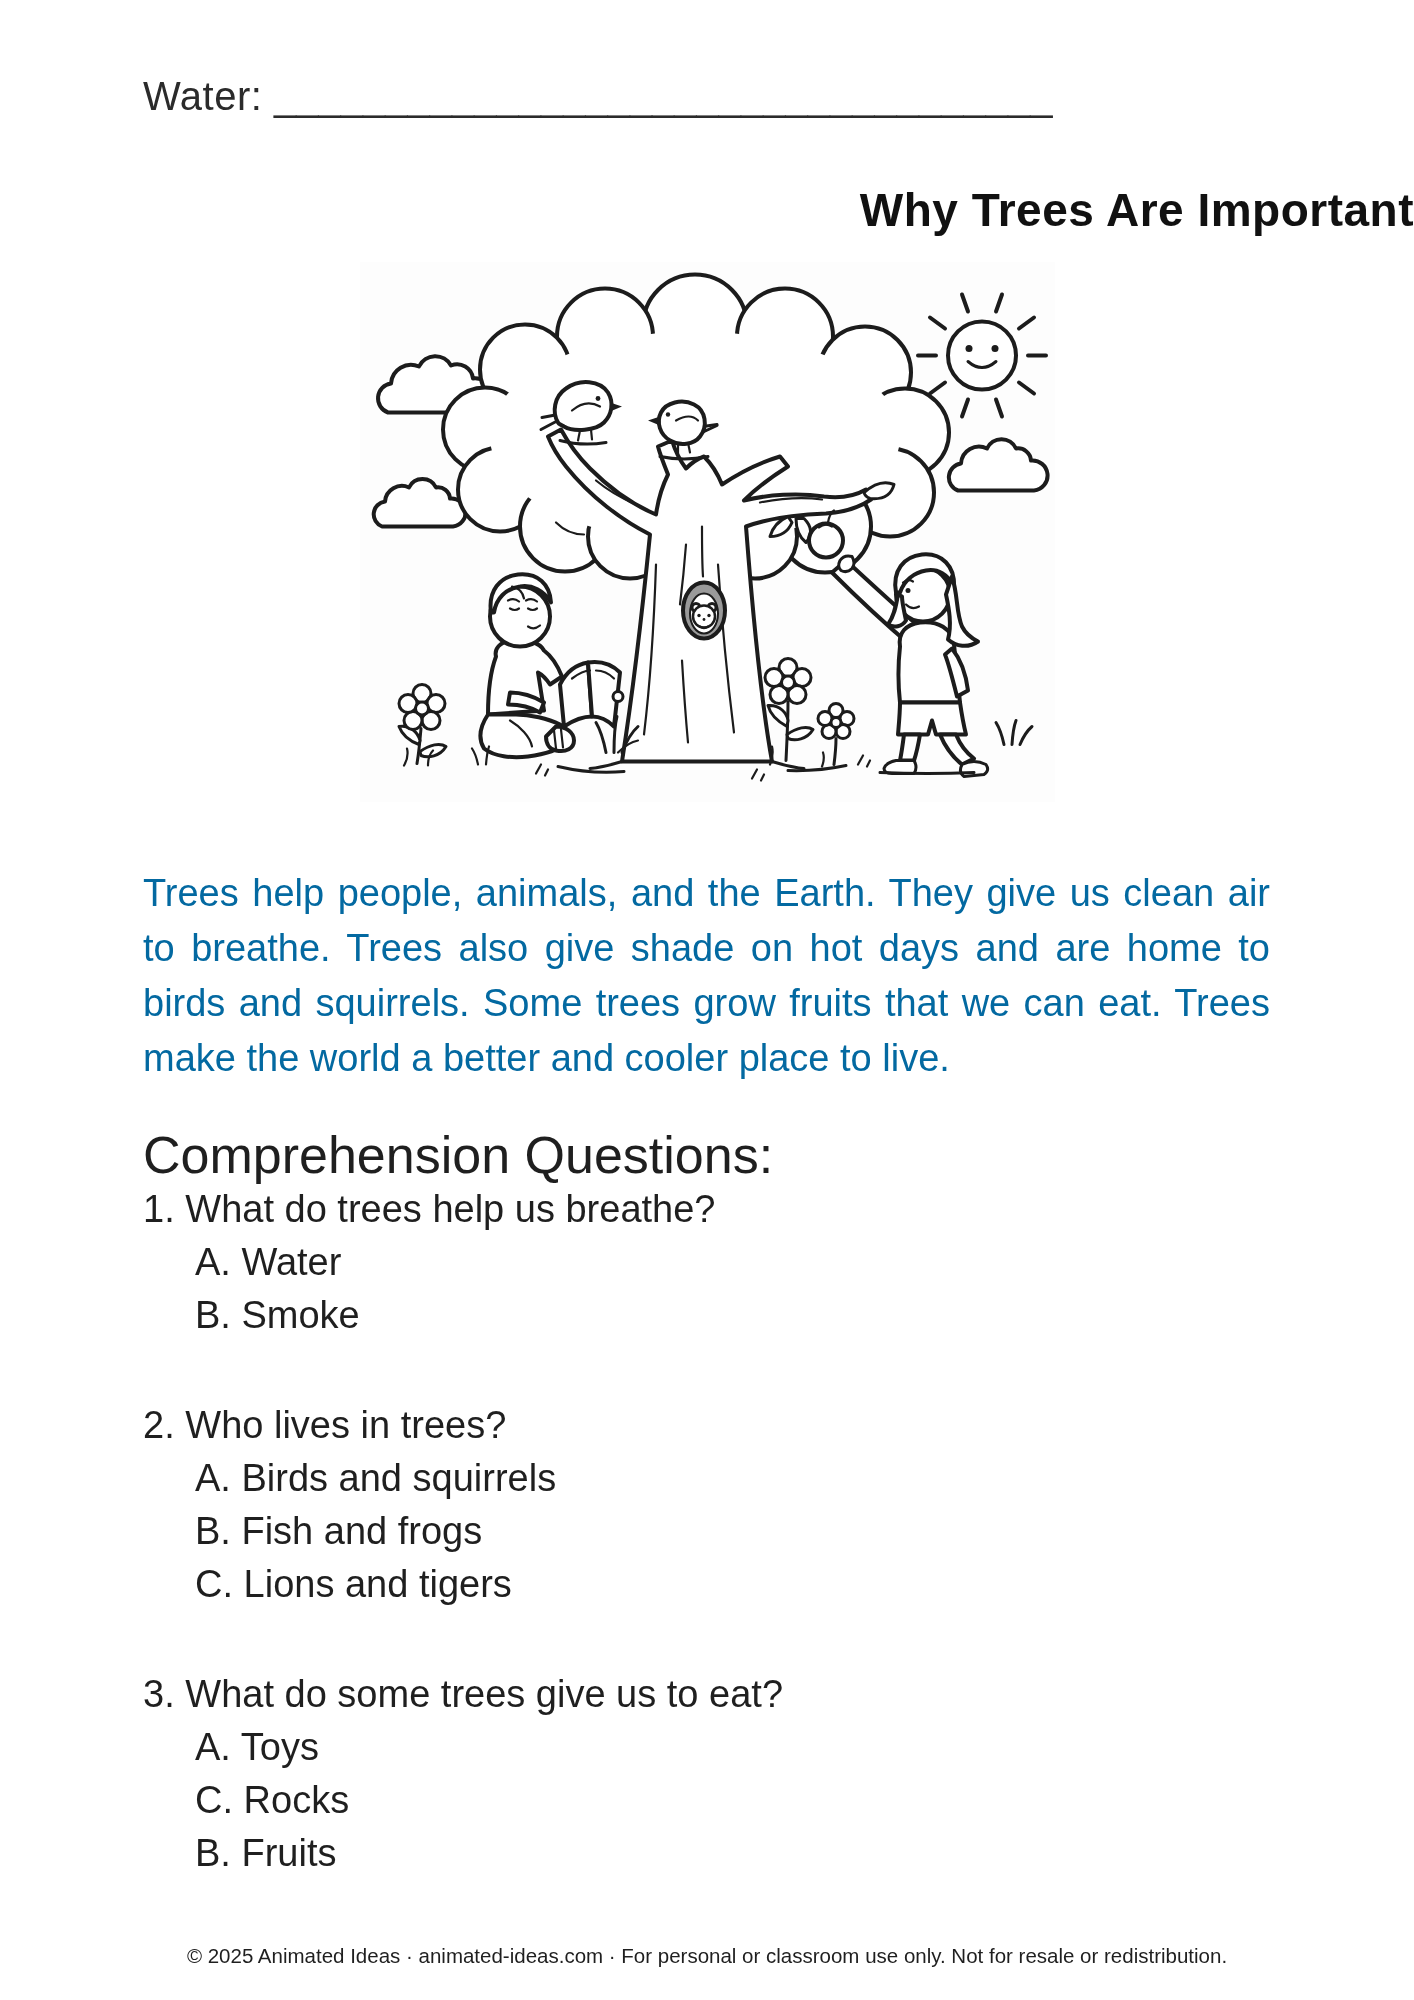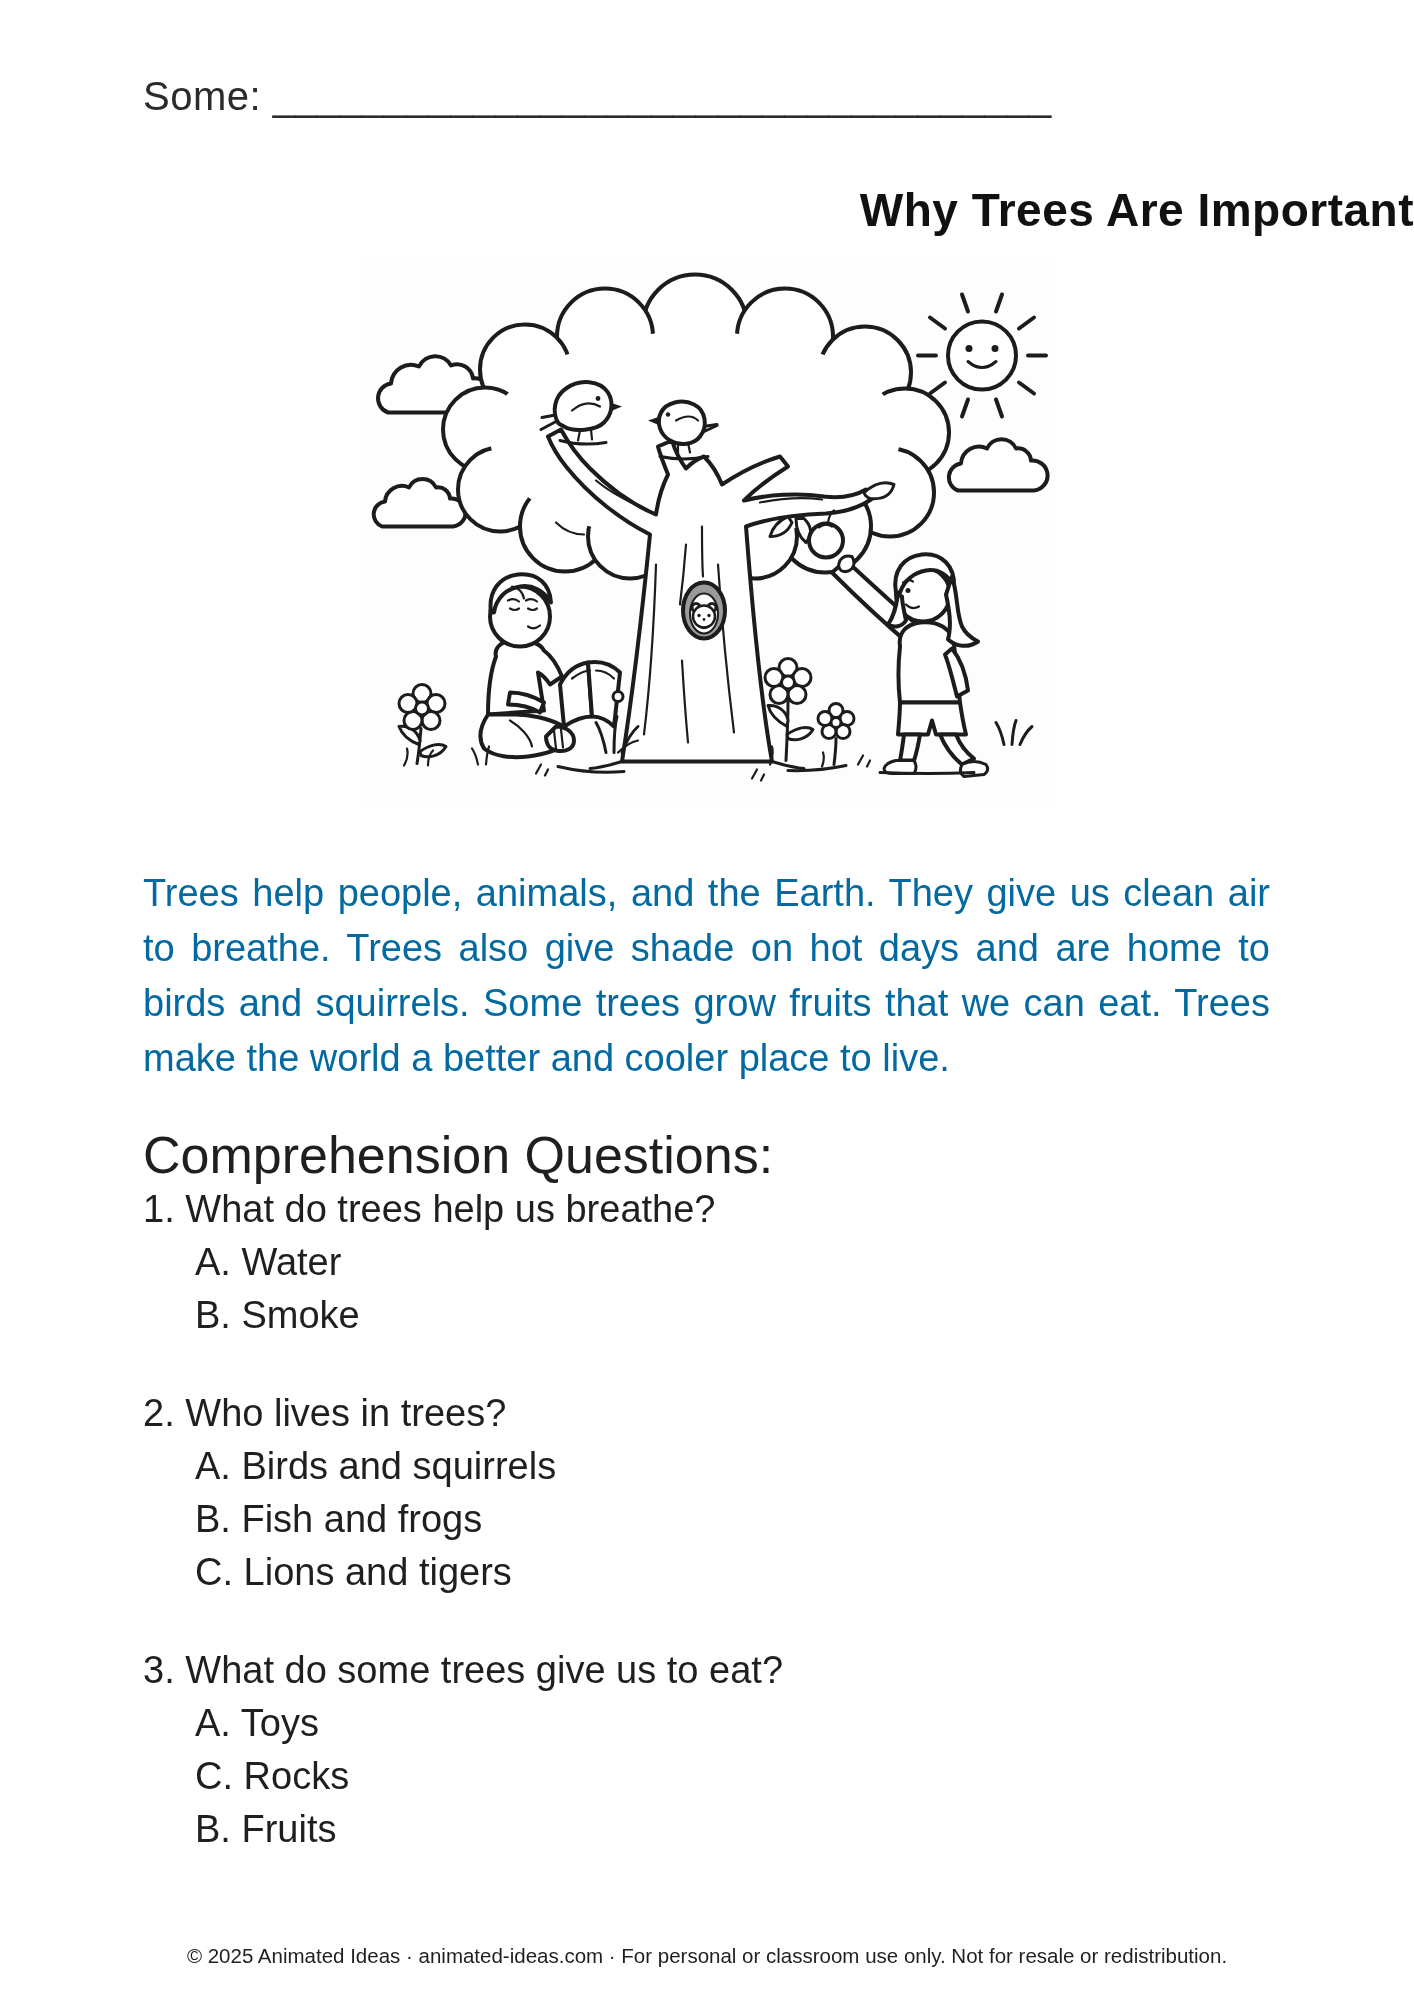--- a/index.html
+++ b/index.html
@@ -41,33 +41,33 @@
     text-align:justify;
   }
   .questions{
     position:absolute;left:143px;top:1127px;width:1127px;
     font-size:38px;color:#1f1f1f;
   }
   .q-heading{font-weight:400;font-size:52px;line-height:56px;}
   .q-block .q-line{line-height:53px;}
   .q-block ul{margin:0;padding:0 0 0 52px;list-style:none;}
   .q-block li{line-height:53px;}
-  .q-gap{margin-top:45px;}
+  .q-gap{margin-top:57px;}
   .footer{
     position:absolute;left:0;top:1942px;width:1414px;
     text-align:center;font-size:20.5px;line-height:28px;color:#1f1f1f;
   }
 </style>
 </head>
 <body>
 
 <div class="page">
 
   <div class="name-row">
-    <span>Some:</span>
+    <span>Water:</span>
     <span class="blank">___________________________________</span>
   </div>
 
   <div class="doc-title">Why Trees Are Important</div>
 
   <div class="illustration">
     <svg viewBox="0 0 695 535" xmlns="http://www.w3.org/2000/svg">
 
       <g>
         <path class="s4" d="M28,148 a15,15 0 0 1 3,-29 a20,20 0 0 1 28,-17 a18,18 0 0 1 32,-1 a16,16 0 0 1 22,13 a13,13 0 0 1 4,34 z"></path>

